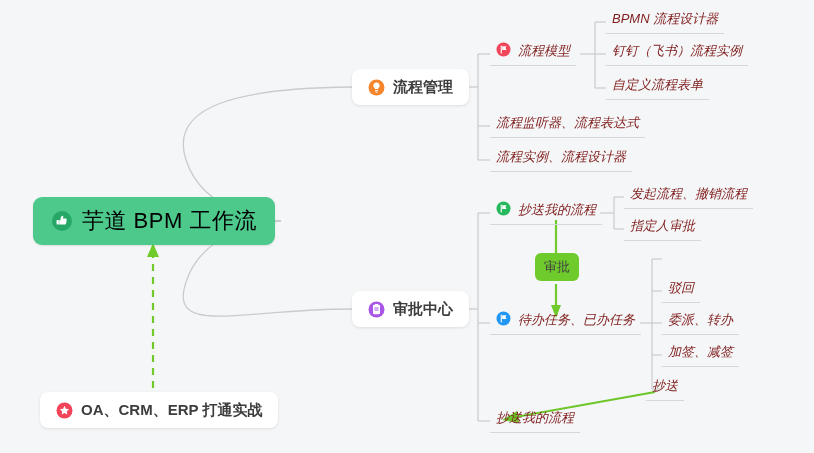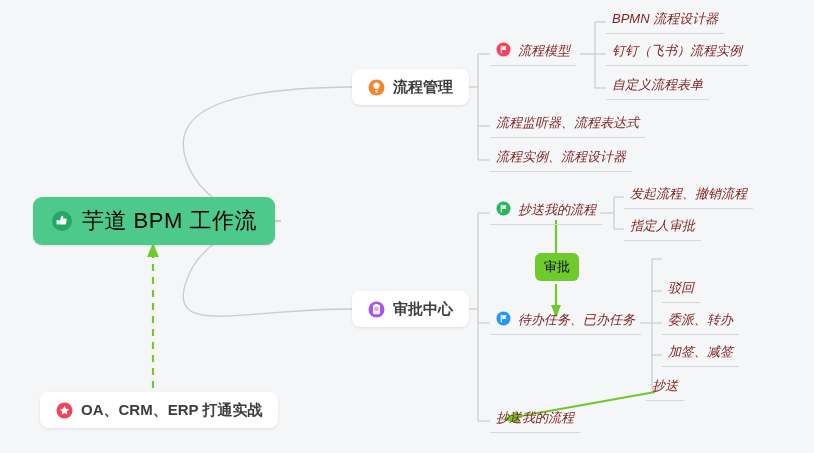--- a/index.html
+++ b/index.html
@@ -52,21 +52,21 @@
     font-style:italic;
   }
   .leaf.plain{gap:0;}
 
   
   .tag{
     position:absolute;
     display:flex;align-items:center;justify-content:center;
     background:#6fcb2c;
     border-radius:6px;
-    color:#000000;font-size:13px;
+    color:#404040;font-size:13px;
     padding:0 9px;height:28px;
     white-space:nowrap;
   }
 
   
   .ico{display:inline-flex;align-items:center;justify-content:center;flex:0 0 auto;}
   .ico svg{display:block;}
 </style>
 </head>
 <body>

